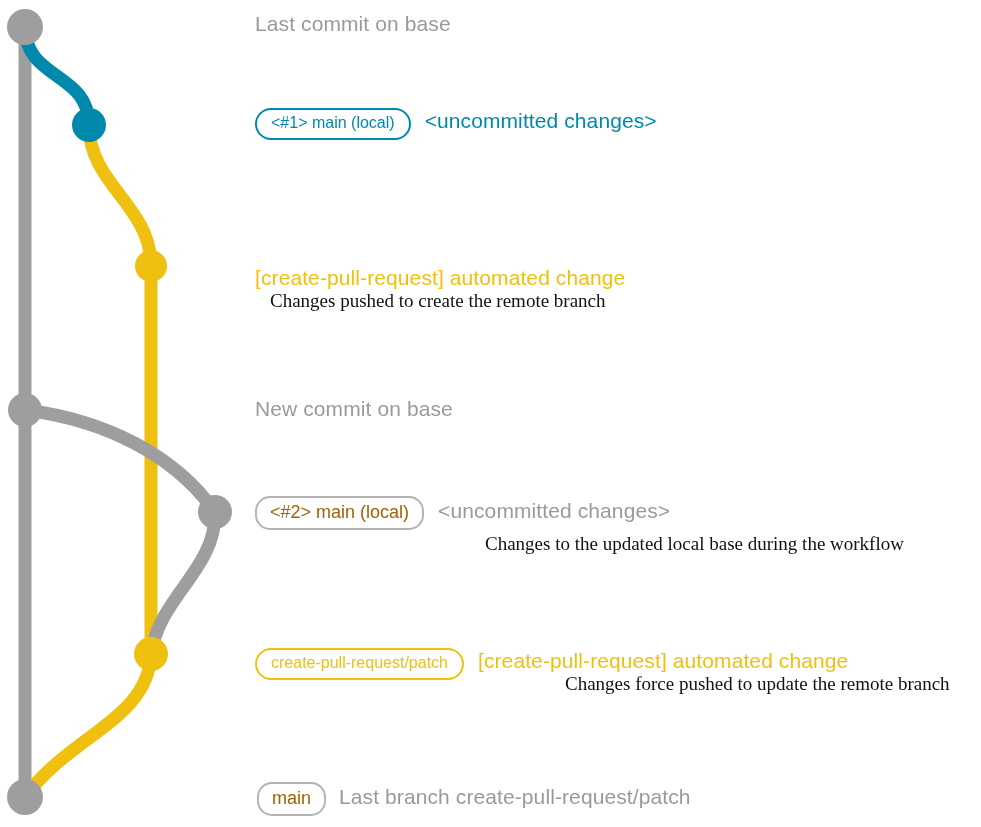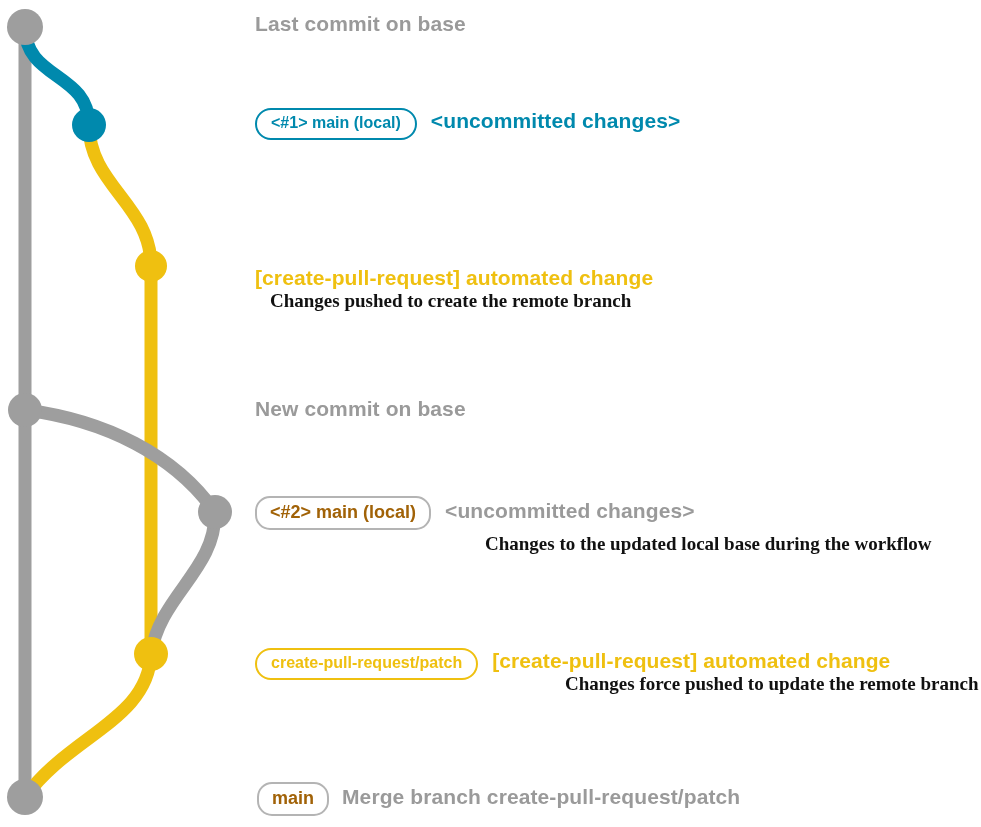--- a/index.html
+++ b/index.html
@@ -23,21 +23,20 @@
     width: 981px;
     height: 827px;
   }
 
   .layer {
     position: absolute;
     left: 0;
     top: 0;
     width: 904px;
     height: 827px;
-    font-weight: bold;
   }
 
   
   .row {
     position: absolute;
     display: flex;
     align-items: baseline;
     white-space: nowrap;
   }
 
@@ -149,16 +148,16 @@
       <span class="pill yellow">create-pull-request/patch</span>
     </span>
     <span class="subject yellow" style="margin-left:14px;">[create-pull-request] automated change</span>
   </div>
   <div class="desc" style="left:565px; top:673px;">Changes force pushed to update the remote branch</div>
 
   <div class="row" style="left:257px; top:782px;">
     <span class="pill-wrap">
       <span class="pill gray small">main</span>
     </span>
-    <span class="subject gray" style="margin-left:13px;">Merge branch create-pull-request/patch</span>
+    <span class="subject gray" style="margin-left:13px;">Last branch create-pull-request/patch</span>
   </div>
 
 </div>
 
 </body></html>

